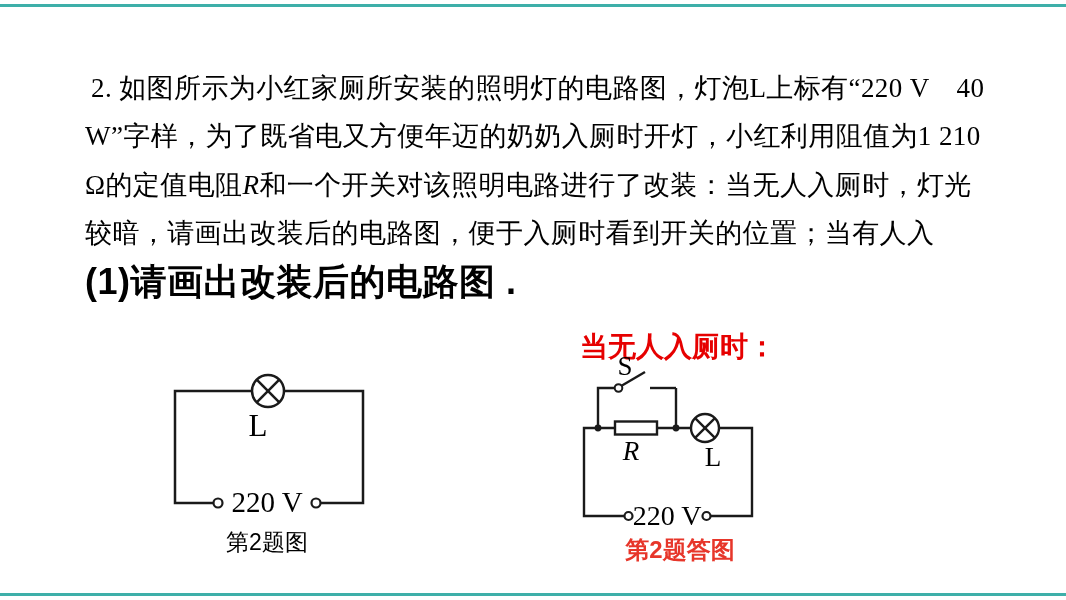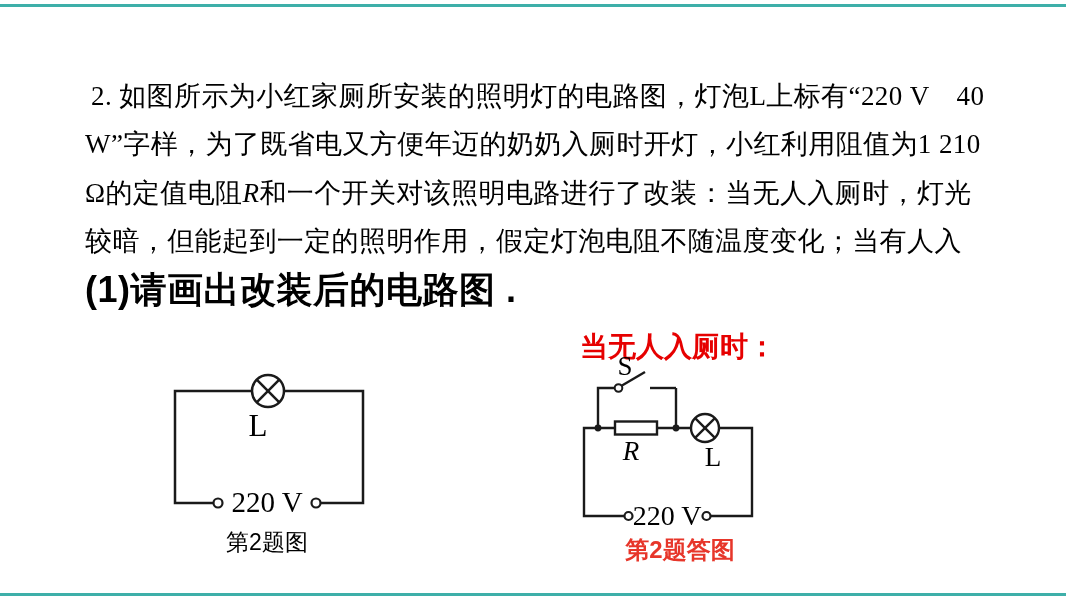--- a/index.html
+++ b/index.html
@@ -7,21 +7,21 @@
     width:1066px;height:600px;position:relative;overflow:hidden;
     background:#ffffff;
     font-family:"Liberation Serif","DejaVu Serif",serif;
     color:#000;
   }
   .accent-line{position:absolute;left:0;width:1066px;height:3px;}
   .accent-top{top:4px;}
   .accent-bottom{top:593px;}
 
   .para{
-    position:absolute;left:85px;top:72px;width:900px;
+    position:absolute;left:85px;top:64px;width:900px;
     font-size:27px;line-height:48.4px;letter-spacing:0.4px;
   }
   .line{white-space:nowrap;}
   .line-first{padding-left:6px;}
   .q-line{
     font-family:Liberation Sans, sans-serif;
     font-weight:bold;font-size:36px;letter-spacing:0.5px;
   }
   .italic{font-style:italic;}
 
@@ -50,21 +50,21 @@
 </head>
 <body>
 
 <div class="accent-line accent-top" style="background:#3eafa9"></div>
 <div class="accent-line accent-bottom" style="background:#3eafa9"></div>
 
 <div class="para">
   <div class="line line-first">2. 如图所示为小红家厕所安装的照明灯的电路图，灯泡L上标有“220 V　40</div>
   <div class="line">W”字样，为了既省电又方便年迈的奶奶入厕时开灯，小红利用阻值为1 210</div>
   <div class="line"><span>Ω的定值电阻</span><span class="italic">R</span><span>和一个开关对该照明电路进行了改装：当无人入厕时，灯光</span></div>
-  <div class="line">较暗，但能起到一定的照明作用，假定灯泡电阻不随温度变化；当有人入</div>
+  <div class="line">较暗，请画出改装后的电路图，便于入厕时看到开关的位置；当有人入</div>
   <div class="line q-line">(1)请画出改装后的电路图 .</div>
 </div>
 
 <div class="answer-label" style="color:#e60000">当无人入厕时：</div>
 
 <svg class="circuits" width="1066" height="600" viewBox="0 0 1066 600">
 
   <g stroke="#1a1a1a" stroke-width="2.5" fill="none">
 
     <polyline points="213,503 175,503 175,391 363,391 363,503 321,503"></polyline>

